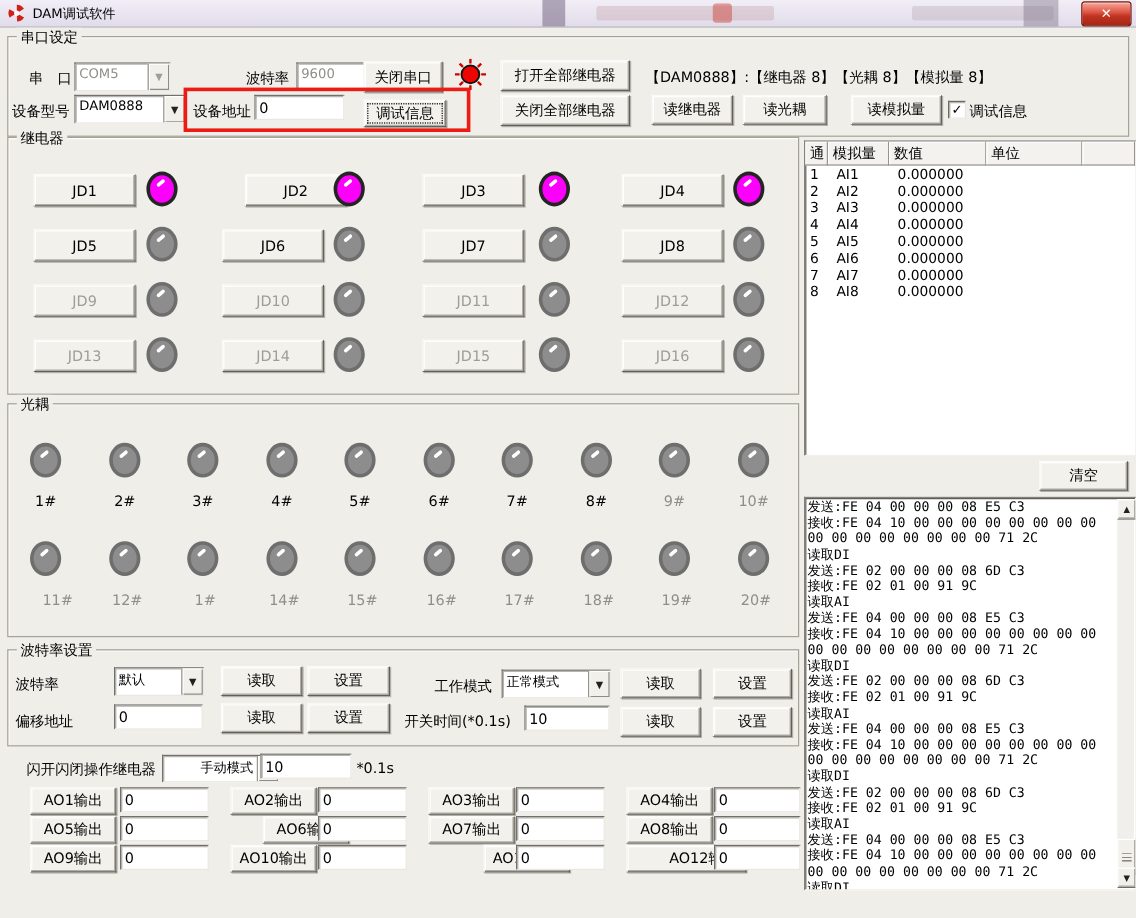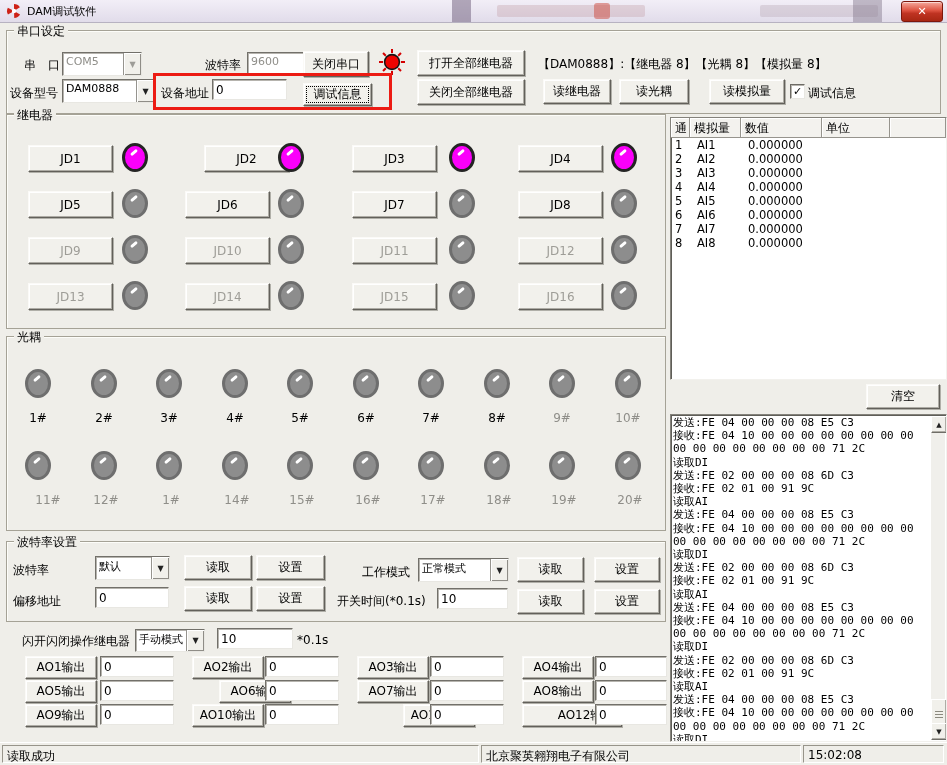--- a/index.html
+++ b/index.html
@@ -263,21 +263,21 @@
   <input class="field" style="left: 95px; top: 587px; width: 66px; height: 19px;" value="0">
   <div class="btn" style="left:184px;top:586px;width:66px;height:23px;">读取</div>
   <div class="btn" style="left:256px;top:586px;width:67px;height:23px;">设置</div>
 
   <span class="lbl" style="left:337px;top:593px;">开关时间(*0.1s)</span>
   <input class="field" style="left: 437px; top: 588px; width: 63px; height: 19px;" value="10">
   <div class="btn" style="left:517px;top:589px;width:65px;height:23px;">读取</div>
   <div class="btn" style="left:594px;top:589px;width:64px;height:23px;">设置</div>
 
   <span class="lbl" style="left:22px;top:633px;">闪开闪闭操作继电器</span>
-  <div class="combo" style="left:135px;top:629px;width:68px;height:21px;">
+  <div class="combo" style="left:135px;top:629px;width:68px;height:21px;padding-left:28px;">
     <span class="val">手动模式</span>
     <span class="arrow">▼</span>
   </div>
   <input class="field" style="left: 217px; top: 628px; width: 68px; height: 19px;" value="10">
   <span class="lbl" style="left:297px;top:633px;">*0.1s</span>
 
   <div class="btn" style="left:25px;top:656px;width:70px;height:21px;">AO1输出</div>
   <input class="field" style="left: 100px; top: 656px; width: 66px; height: 19px;" value="0">
   <div class="btn" style="left:192px;top:656px;width:70px;height:21px;">AO2输出</div>
   <input class="field" style="left: 265px; top: 656px; width: 66px; height: 19px;" value="0">
@@ -302,21 +302,21 @@
   <div class="btn" style="left:357px;top:704px;width:70px;height:21px;margin-left:46px;">AO11输出</div>
   <input class="field" style="left: 430px; top: 704px; width: 66px; height: 19px;" value="0">
   <div class="btn" style="left:522px;top:704px;width:70px;height:21px;padding-left:28px;">AO12输出</div>
   <input class="field" style="left: 595px; top: 704px; width: 64px; height: 19px;" value="0">
 
   <div class="tbl">
     <div class="tbl-head">
       <div class="th" style="width:19px;">通</div>
       <div class="th" style="width:51px;">模拟量</div>
       <div class="th" style="width:81px;">数值</div>
-      <div class="th" style="width:68px;">单位</div>
+      <div class="th" style="width:80px;">单位</div>
       <div class="th" style="flex:1;"></div>
     </div>
     <div class="tbl-row">
       <div class="td" style="width:19px;padding-left:4px;">1</div>
       <div class="td" style="width:51px;padding-left:7px;">AI1</div>
       <div class="td" style="width:81px;padding-left:7px;">0.000000</div>
       <div class="td" style="width:80px;"></div>
     </div>
     <div class="tbl-row">
       <div class="td" style="width:19px;padding-left:4px;">2</div>
@@ -394,19 +394,14 @@
       </div>
       <div class="sb-thumb">
         <span class="grip"></span>
       </div>
       <div class="sb-btn" style="bottom:0;top:auto;">
         <span>▼</span>
       </div>
     </div>
   </div>
 
-  <div class="statusbar">
-    <div class="panel" style="left:2px;width:477px;">读取成功</div>
-    <div class="panel" style="left:481px;width:320px;">北京聚英翱翔电子有限公司</div>
-    <div class="panel" style="left:803px;width:141px;">15:02:08</div>
-  </div>
 
 </div>
 
 </body></html>

